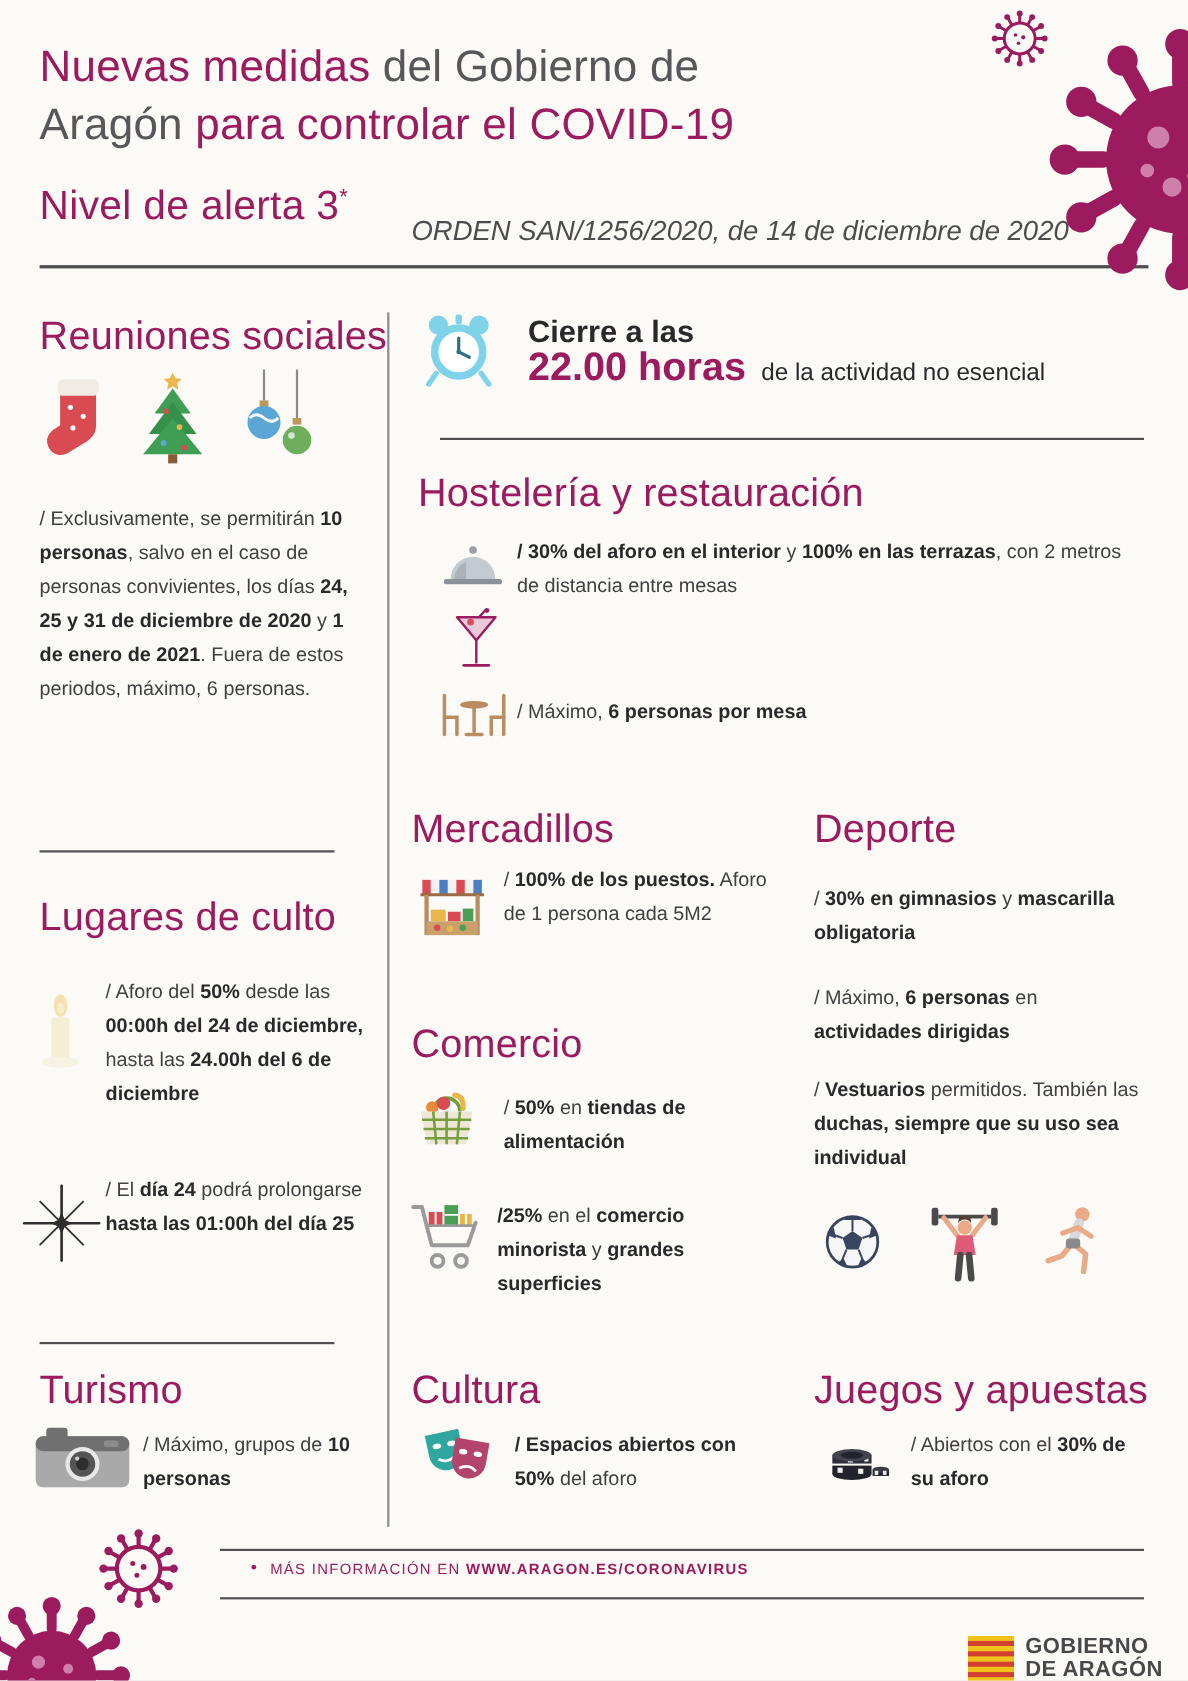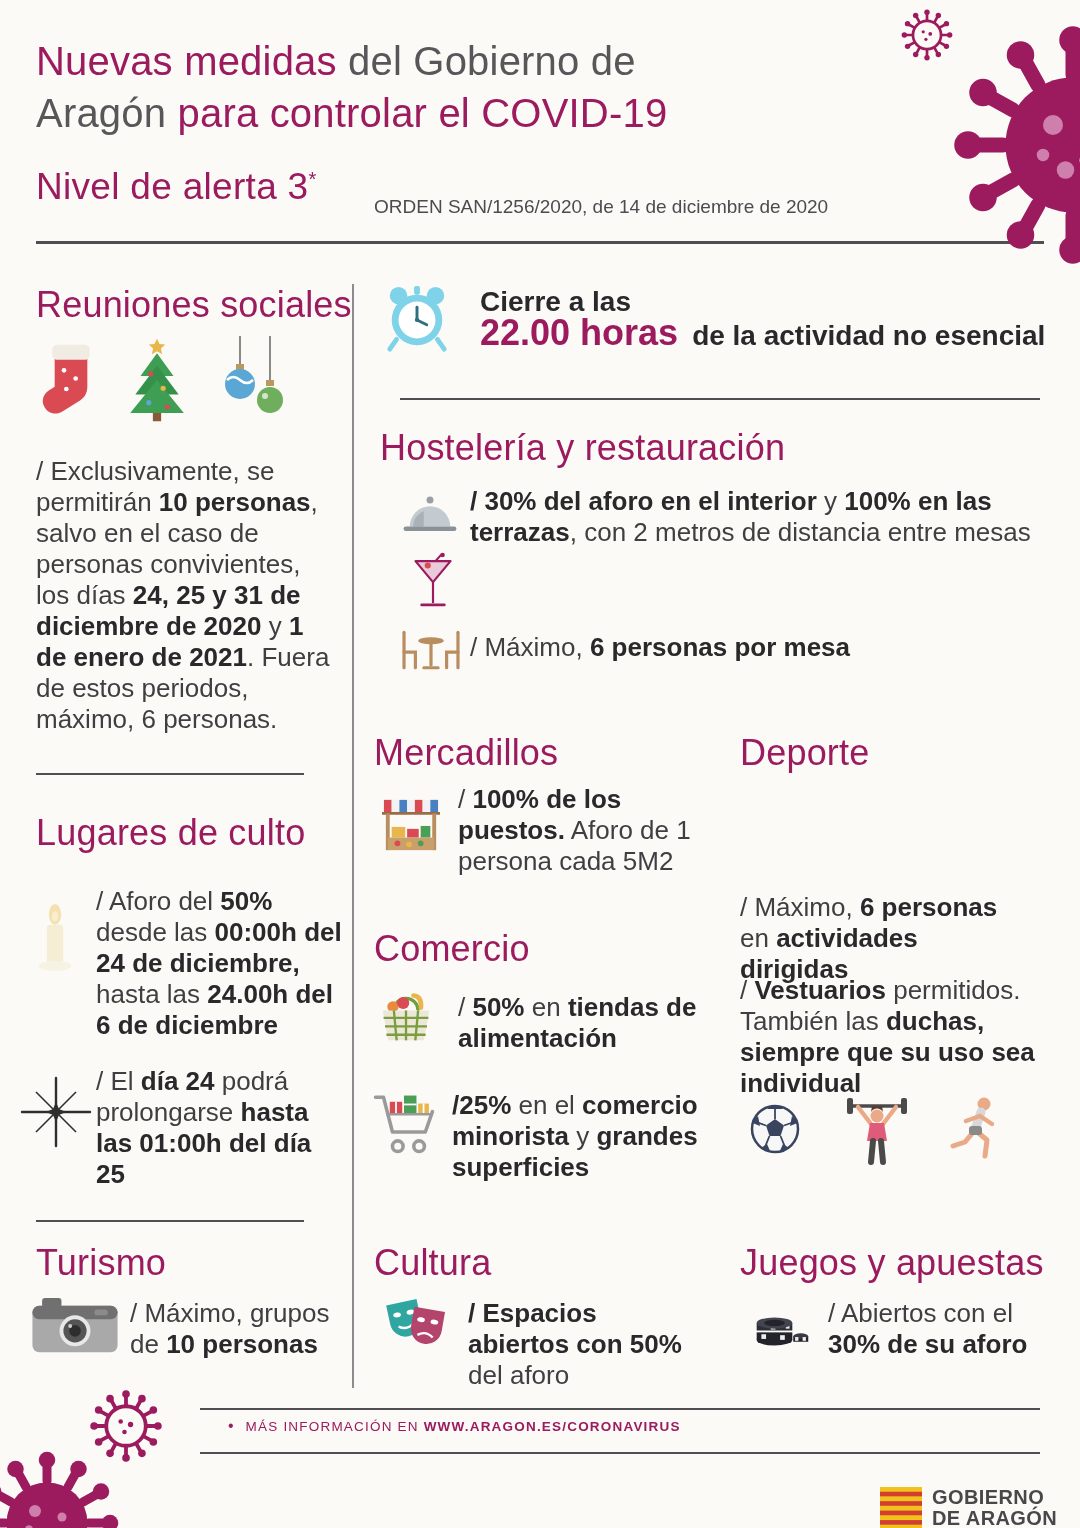--- a/index.html
+++ b/index.html
@@ -10,30 +10,30 @@
     --rule:#4f4f52;
   }
   *{box-sizing:border-box}
   body{margin:0;background:#d9d9d9;font-family:"Liberation Sans","DejaVu Sans",sans-serif}
   .page{position:relative;width:1080px;height:1528px;margin:0 auto;background:#fbfaf7;overflow:hidden}
   .abs{position:absolute}
   .title-line{position:absolute;left:36px;font-size:40px;line-height:50px;color:#57575a;letter-spacing:.2px;white-space:nowrap}
   .title-line .accent{color:var(--accent);font-weight:400}
   .alert{position:absolute;left:36px;top:166px;font-size:37px;color:var(--accent);letter-spacing:.3px}
   .alert sup{font-size:20px}
-  .order{position:absolute;left:374px;top:196px;font-size:19px;color:#4c4c4e}
+  .order{position:absolute;left:374px;top:196px;font-size:25px;font-style:italic;color:#4c4c4e}
   .rule{position:absolute;background:var(--rule);height:2px}
   .vrule{position:absolute;background:#8c8c8e;width:2px}
   .sec-title{position:absolute;font-size:36px;font-weight:400;color:var(--accent);letter-spacing:.2px}
-  .body{position:absolute;font-size:26px;line-height:31px;color:var(--ink)}
+  .body{position:absolute;font-size:18px;line-height:31px;color:var(--ink)}
   .body b{color:var(--ink-bold);font-weight:700}
   .lead{position:absolute;font-size:28px;font-weight:700;color:var(--ink-bold)}
   .time-row{position:absolute;display:flex;align-items:baseline;gap:14px;white-space:nowrap}
   .time{font-size:36px;font-weight:700;color:var(--accent)}
-  .time-tail{font-size:28px;font-weight:700;color:var(--ink-bold)}
+  .time-tail{font-size:22px;font-weight:400;color:var(--ink-bold)}
   .footer-info{position:absolute;display:flex;align-items:center;gap:12px;color:var(--accent)}
   .footer-info .dot{font-size:16px}
   .footer-info .txt{font-size:13.5px;letter-spacing:1.2px}
   .footer-info .txt b{font-weight:700}
   .gov{position:absolute;font-size:20px;font-weight:700;color:#48484a;line-height:21px;letter-spacing:.4px}
 </style>
 </head>
 <body>
 
 <svg style="position:absolute;width:0;height:0" aria-hidden="true">
@@ -418,20 +418,21 @@
     </svg>
   <div class="body" style="left:452px;top:1090px;width:248px"><span></span><b>/25%</b><span> en el </span><b>comercio minorista</b><span> y </span><b>grandes superficies</b><span></span></div>
 
   <div class="sec-title" style="left:374px;top:1242px">Cultura</div>
   <svg class="abs" style="left:382px;top:1294px;width:70px;height:62px">
       <use href="#icon-masks"></use>
     </svg>
   <div class="body" style="left:468px;top:1298px;width:235px"><span></span><b>/ Espacios abiertos con 50%</b><span> del aforo</span></div>
 
   <div class="sec-title" style="left:740px;top:732px">Deporte</div>
+  <div class="body" style="left:740px;top:802px;width:290px"><span>/ </span><b>30% en gimnasios</b><span> y </span><b>mascarilla obligatoria</b><span></span></div>
   <div class="body" style="left:740px;top:892px;width:290px"><span>/ Máximo, </span><b>6 personas</b><span> en </span><b>actividades dirigidas</b><span></span></div>
   <div class="body" style="left:740px;top:975px;width:305px"><span>/ </span><b>Vestuarios</b><span> permitidos. También las </span><b>duchas, siempre que su uso sea individual</b><span></span></div>
   <svg class="abs" style="left:748px;top:1102px;width:54px;height:54px">
       <use href="#icon-ball"></use>
     </svg>
   <svg class="abs" style="left:844px;top:1094px;width:66px;height:72px">
       <use href="#icon-lifter"></use>
     </svg>
   <svg class="abs" style="left:946px;top:1094px;width:60px;height:72px">
       <use href="#icon-runner"></use>

